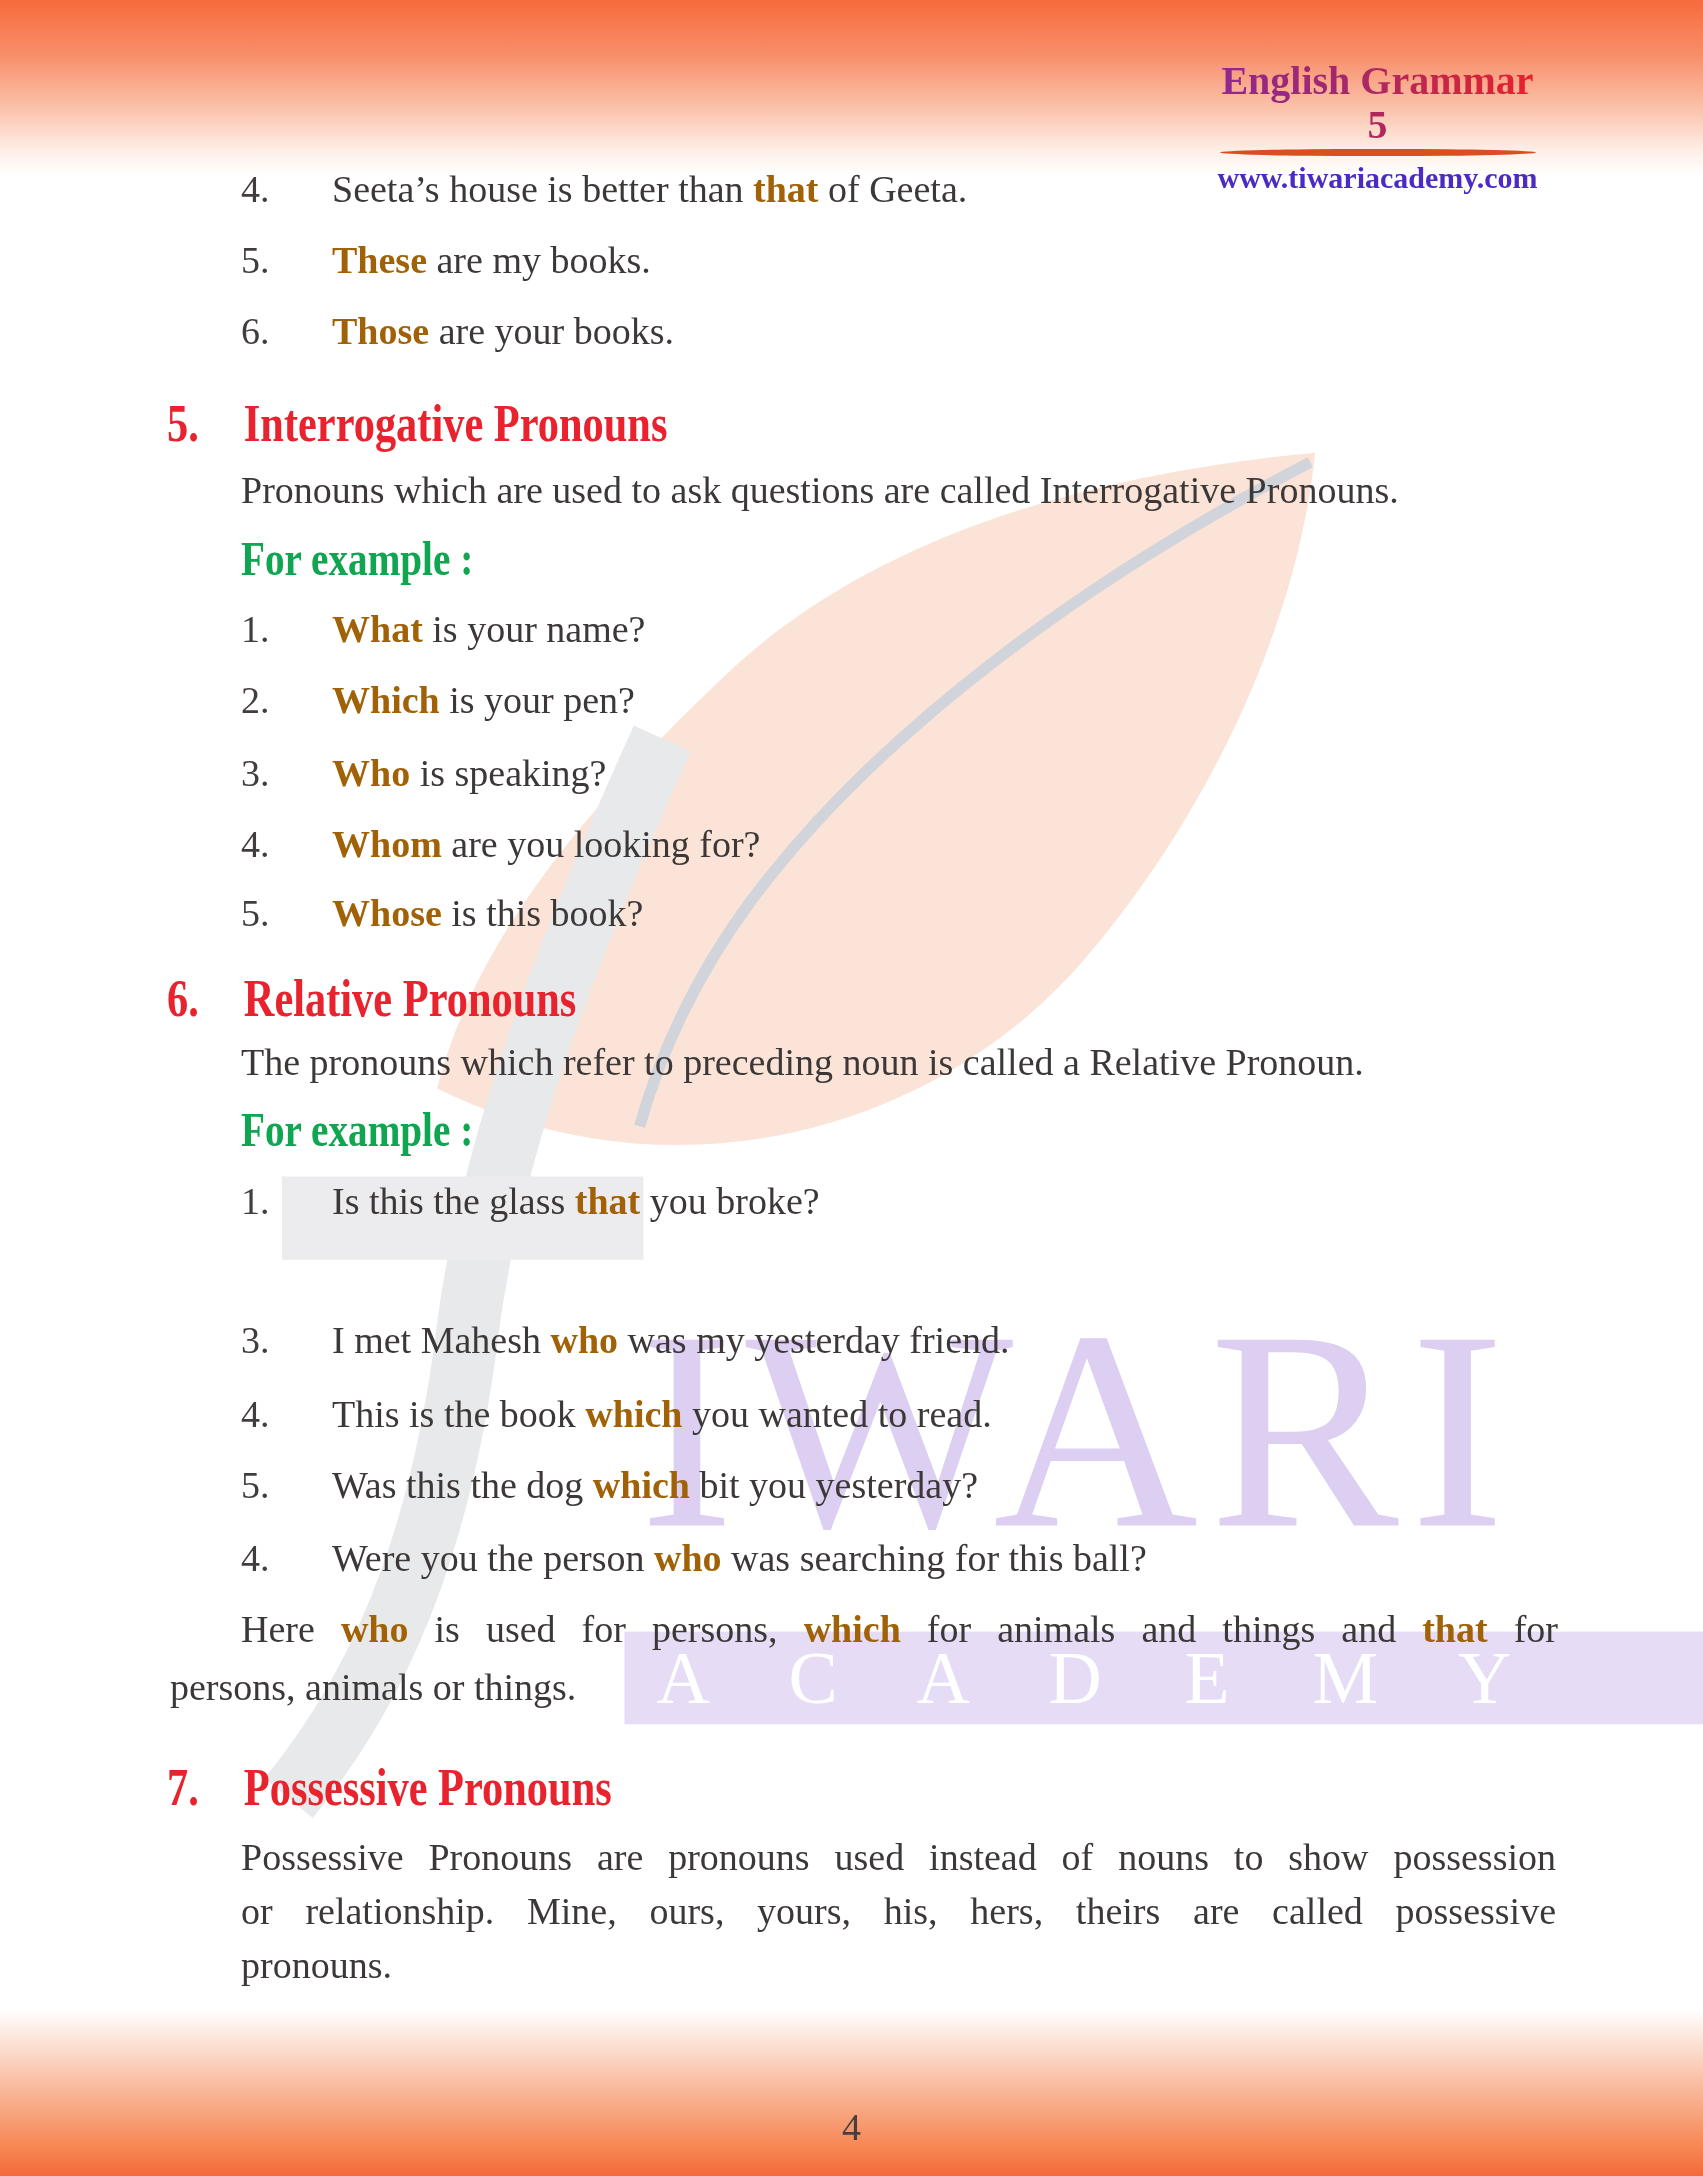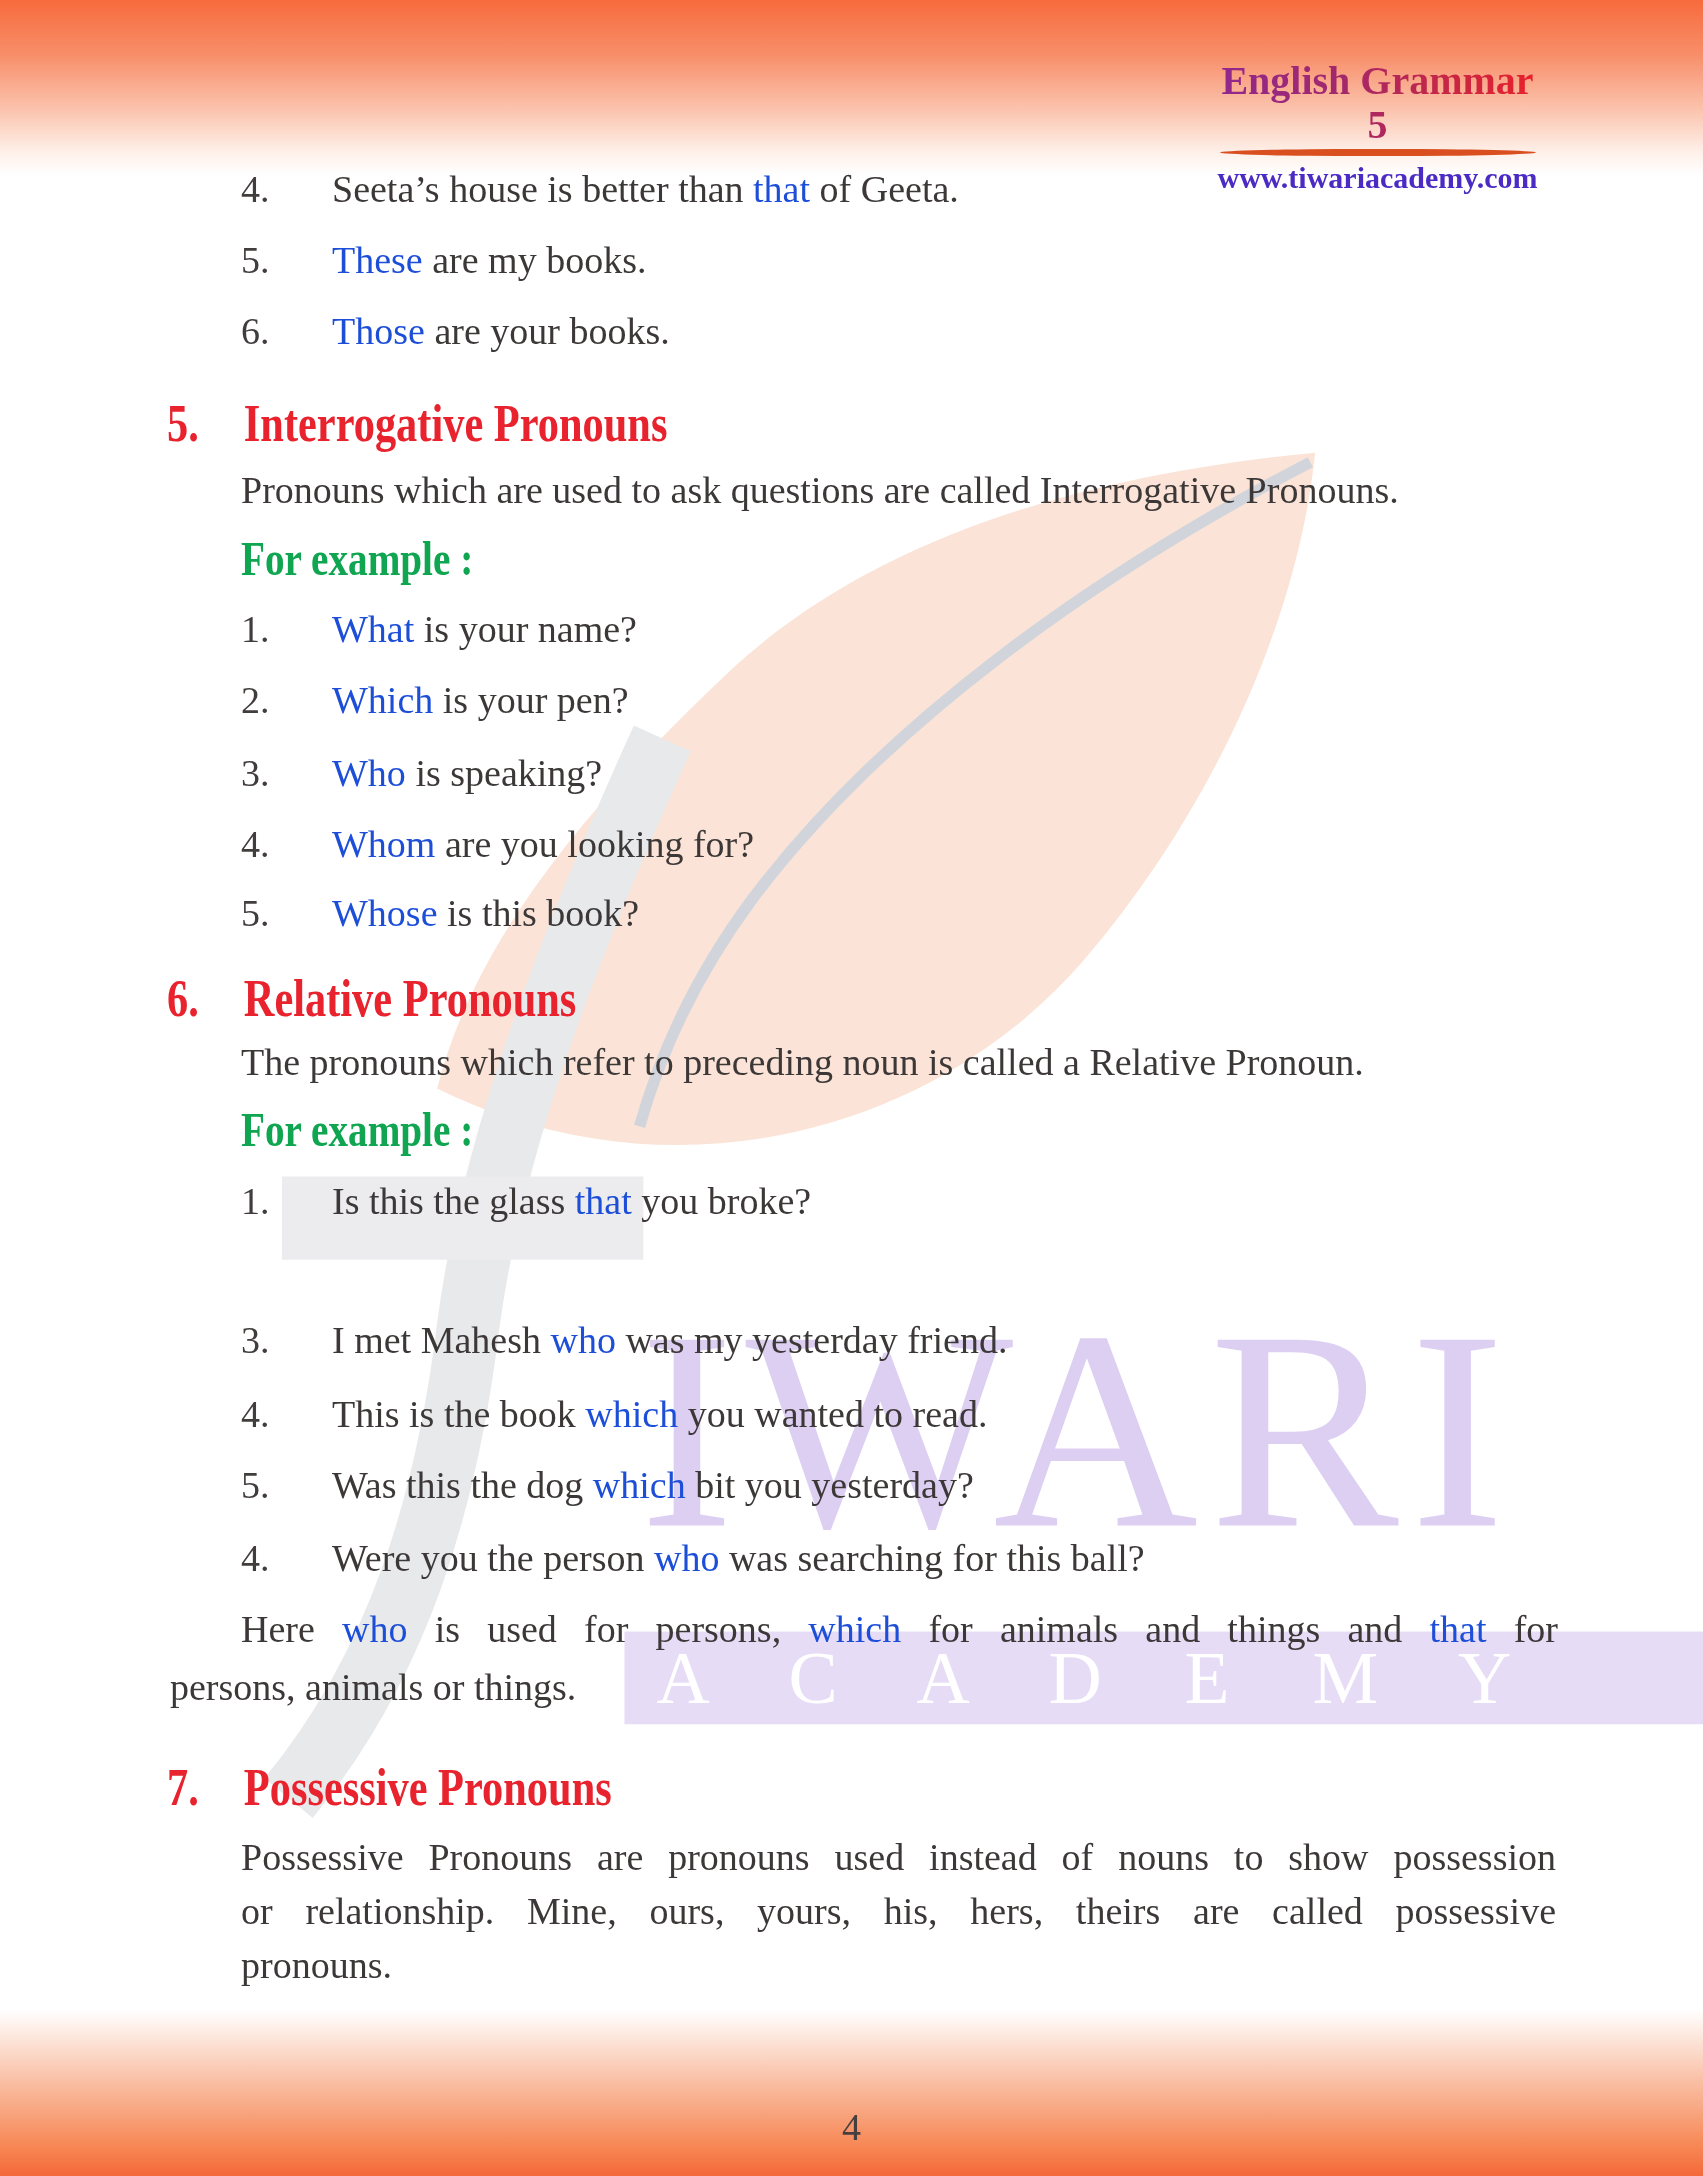--- a/index.html
+++ b/index.html
@@ -12,21 +12,21 @@
   .wm{position:absolute;left:0;top:0;z-index:1;}
   .hdr{position:absolute;top:59px;left:1209px;width:337px;text-align:center;z-index:2;}
   .hdr-title{font-weight:bold;font-size:40px;line-height:44px;
         background:linear-gradient(90deg,#8e2890 0%,#a3286b 40%,#cc2640 75%,#ed2028 100%);
         -webkit-background-clip:text;background-clip:text;color:transparent;-webkit-text-fill-color:transparent;}
   .hdr-swoosh{width:316px;height:7.6px;margin:1.9px auto 4.7px auto;background:#d94f1f;border-radius:50%;}
   .hdr-url{display:block;font-weight:bold;font-size:30px;color:#4b2bc4;text-decoration:none;}
   .line{position:absolute;white-space:nowrap;font-size:38px;line-height:49px;z-index:2;}
   .item{left:241px;}
   .num{display:inline-block;width:91px;color:#423d3d;}
-  .kw{color:#1d4ed8;font-weight:normal;margin-top:10px;}
+  .kw{color:#a16207;font-weight:bold;margin-top:10px;}
   .heading{left:167px;font-weight:bold;color:#e8232e;font-size:53px;line-height:57px;
         transform:scaleX(0.8);transform-origin:0 50%;}
   .hnum{display:inline-block;width:96px;}
   .fe{left:241px;font-weight:bold;color:#10a551;font-size:49px;line-height:53px;
         transform:scaleX(0.8);transform-origin:0 50%;}
   .def{left:241px;}
   .jline{white-space:normal;text-align:justify;text-align-last:justify;overflow:hidden;height:51px;}
   .note1{left:241px;width:1317px;}
   .note2{left:170px;text-align:right;}
   .p7{left:241px;width:1315px;}

